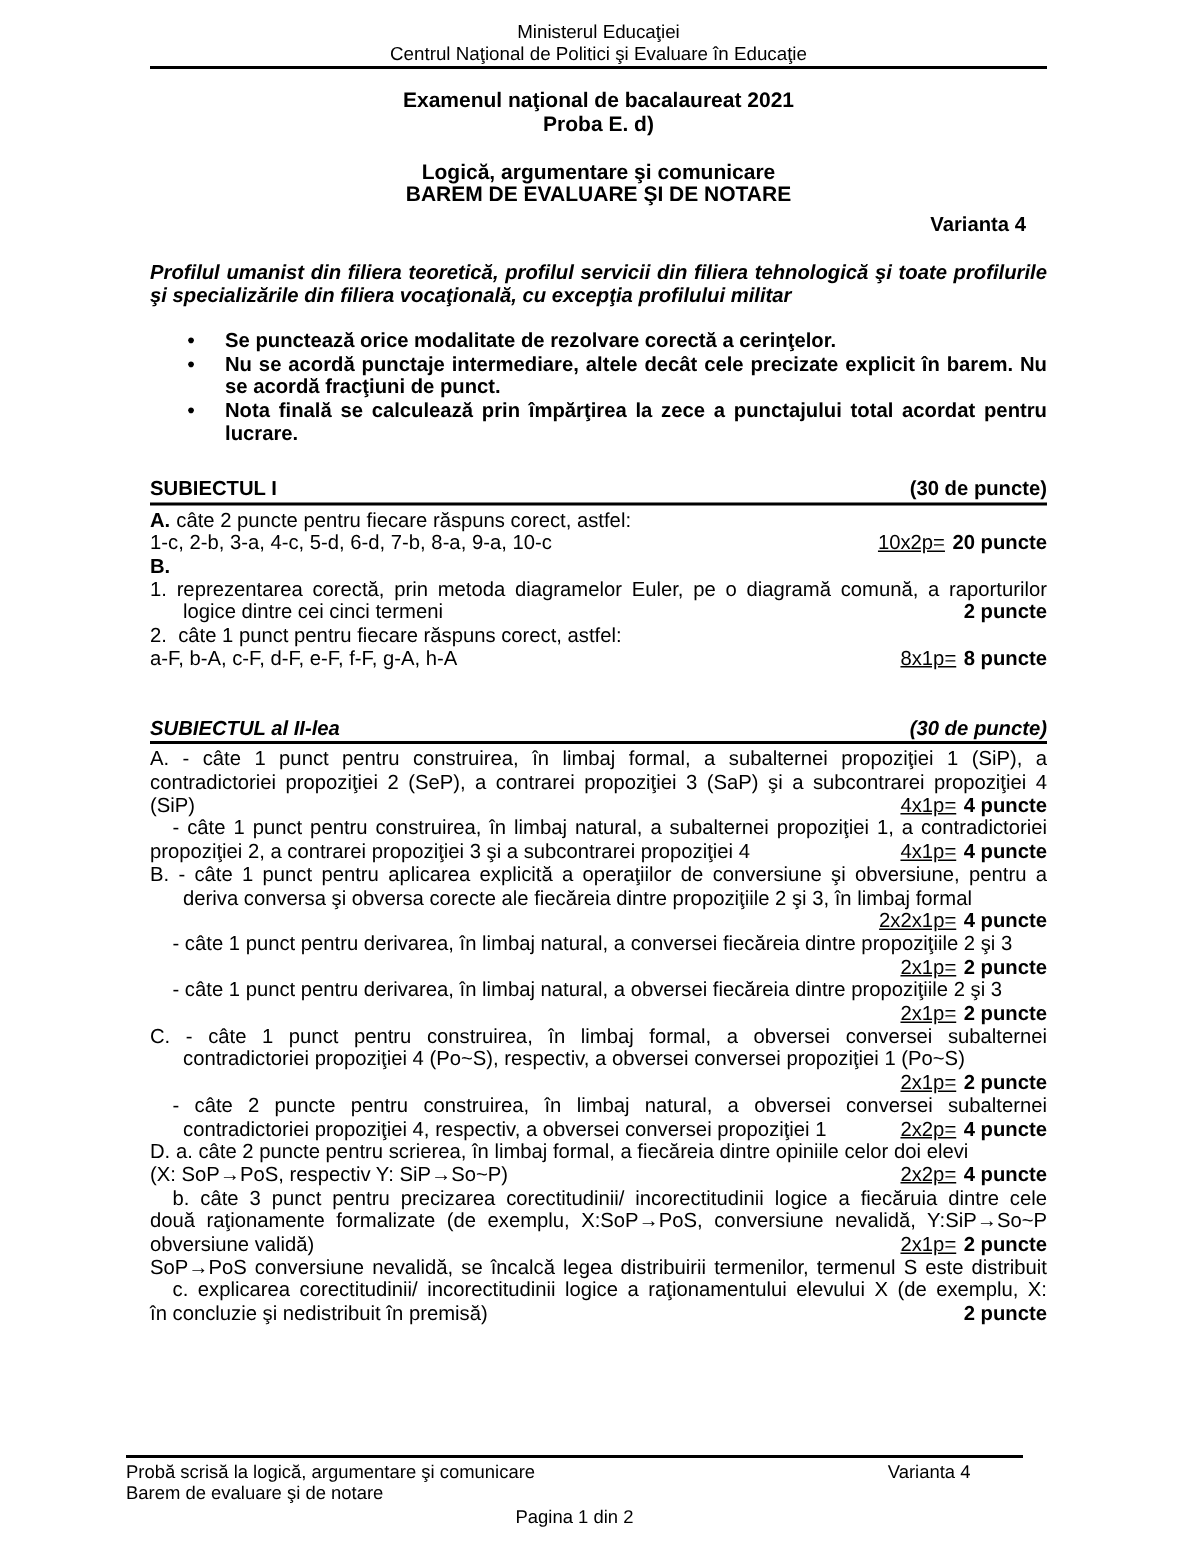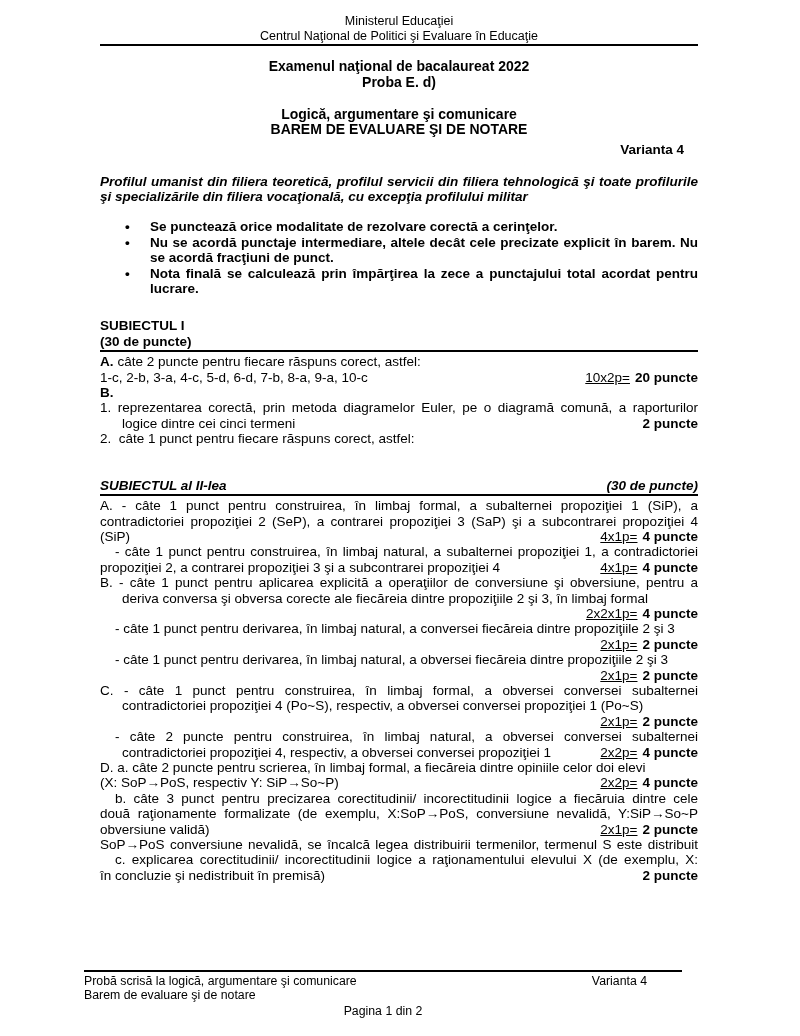--- a/index.html
+++ b/index.html
@@ -34,21 +34,21 @@
   .rule-item { position:relative; padding-left:50px; text-align:justify; }
   .rule-item .bullet { position:absolute; left:25px; top:0; font-weight:bold; }
 
   
   .section-header {
     display:flex; justify-content:space-between;
     font-weight:bold;
     border-bottom:2px solid #000;
     padding-bottom:1px;
   }
-  .sh1 { margin-top:22px;flex-direction:column; }
+  .sh1 { margin-top:22px; }
   .sh2 { margin-top:31px;font-style:italic; }
   .section-body { margin-top:2px; }
 
   
   .ln { min-height:15.4px; }
   .j  { text-align:justify; text-align-last:justify; }
   .fx { display:flex; justify-content:space-between;gap:27px; }
   .r  { text-align:right; }
   .ind15 { padding-left:15px; }
   .ind22 { padding-left:22px; }
@@ -74,21 +74,21 @@
 
 <div class="page">
   <div class="content">
 
     <div class="doc-header">
       <div>Ministerul Educaţiei</div>
       <div>Centrul Naţional de Politici şi Evaluare în Educaţie</div>
     </div>
 
     <div class="title-block">
-      <div>Examenul naţional de bacalaureat 2022</div>
+      <div>Examenul naţional de bacalaureat 2021</div>
       <div>Proba E. d)</div>
     </div>
 
     <div class="title-block2">
       <div>Logică, argumentare şi comunicare</div>
       <div>BAREM DE EVALUARE ŞI DE NOTARE</div>
     </div>
 
     <div class="variant-line">Varianta 4</div>
 
@@ -123,20 +123,24 @@
       </div>
       <div class="ln">
         <span class="lbl">B.</span>
       </div>
       <div class="ln j">1. reprezentarea corectă, prin metoda diagramelor Euler, pe o diagramă comună, a raporturilor</div>
       <div class="ln fx ind22">
         <span class="lt">logice dintre cei cinci termeni</span>
         <span class="score"><span class="b">2 puncte</span></span>
       </div>
       <div class="ln">2.&nbsp; câte 1 punct pentru fiecare răspuns corect, astfel:</div>
+      <div class="ln fx">
+        <span class="lt">a-F, b-A, c-F, d-F, e-F, f-F, g-A, h-A</span>
+        <span class="score"><span class="calc">8x1p=</span><span class="b">8 puncte</span></span>
+      </div>
     </div>
 
     <div class="section-header sh2">
       <span>SUBIECTUL al II-lea</span>
       <span>(30 de puncte)</span>
     </div>
     <div class="section-body">
       <div class="ln j">A. - câte 1 punct pentru construirea, în limbaj formal, a subalternei propoziţiei 1 (SiP), a</div>
       <div class="ln j">contradictoriei propoziţiei 2 (SeP), a contrarei propoziţiei 3 (SaP) şi a subcontrarei propoziţiei 4</div>
       <div class="ln fx">

